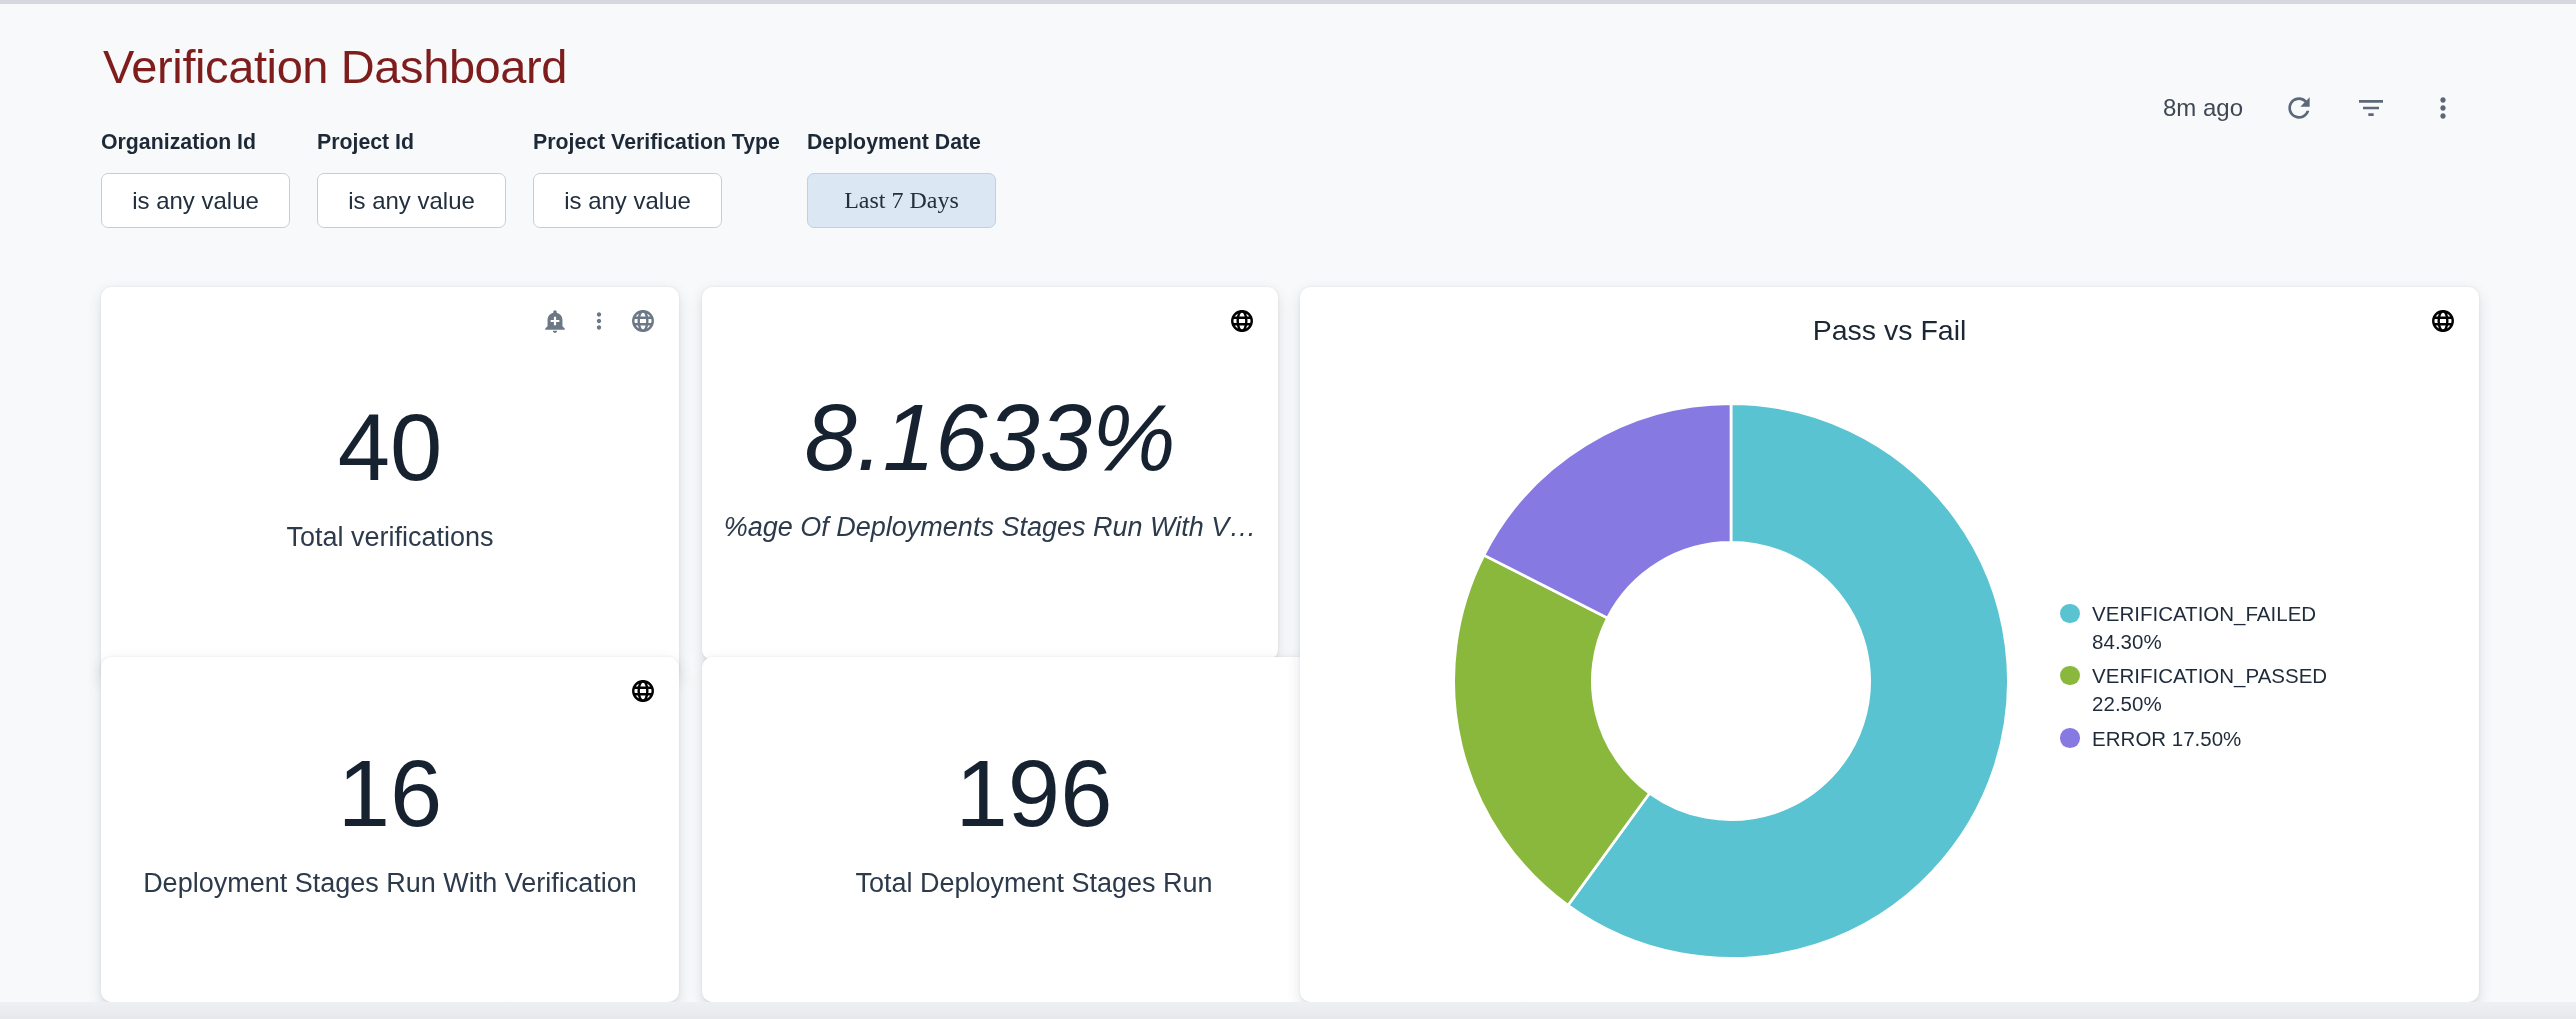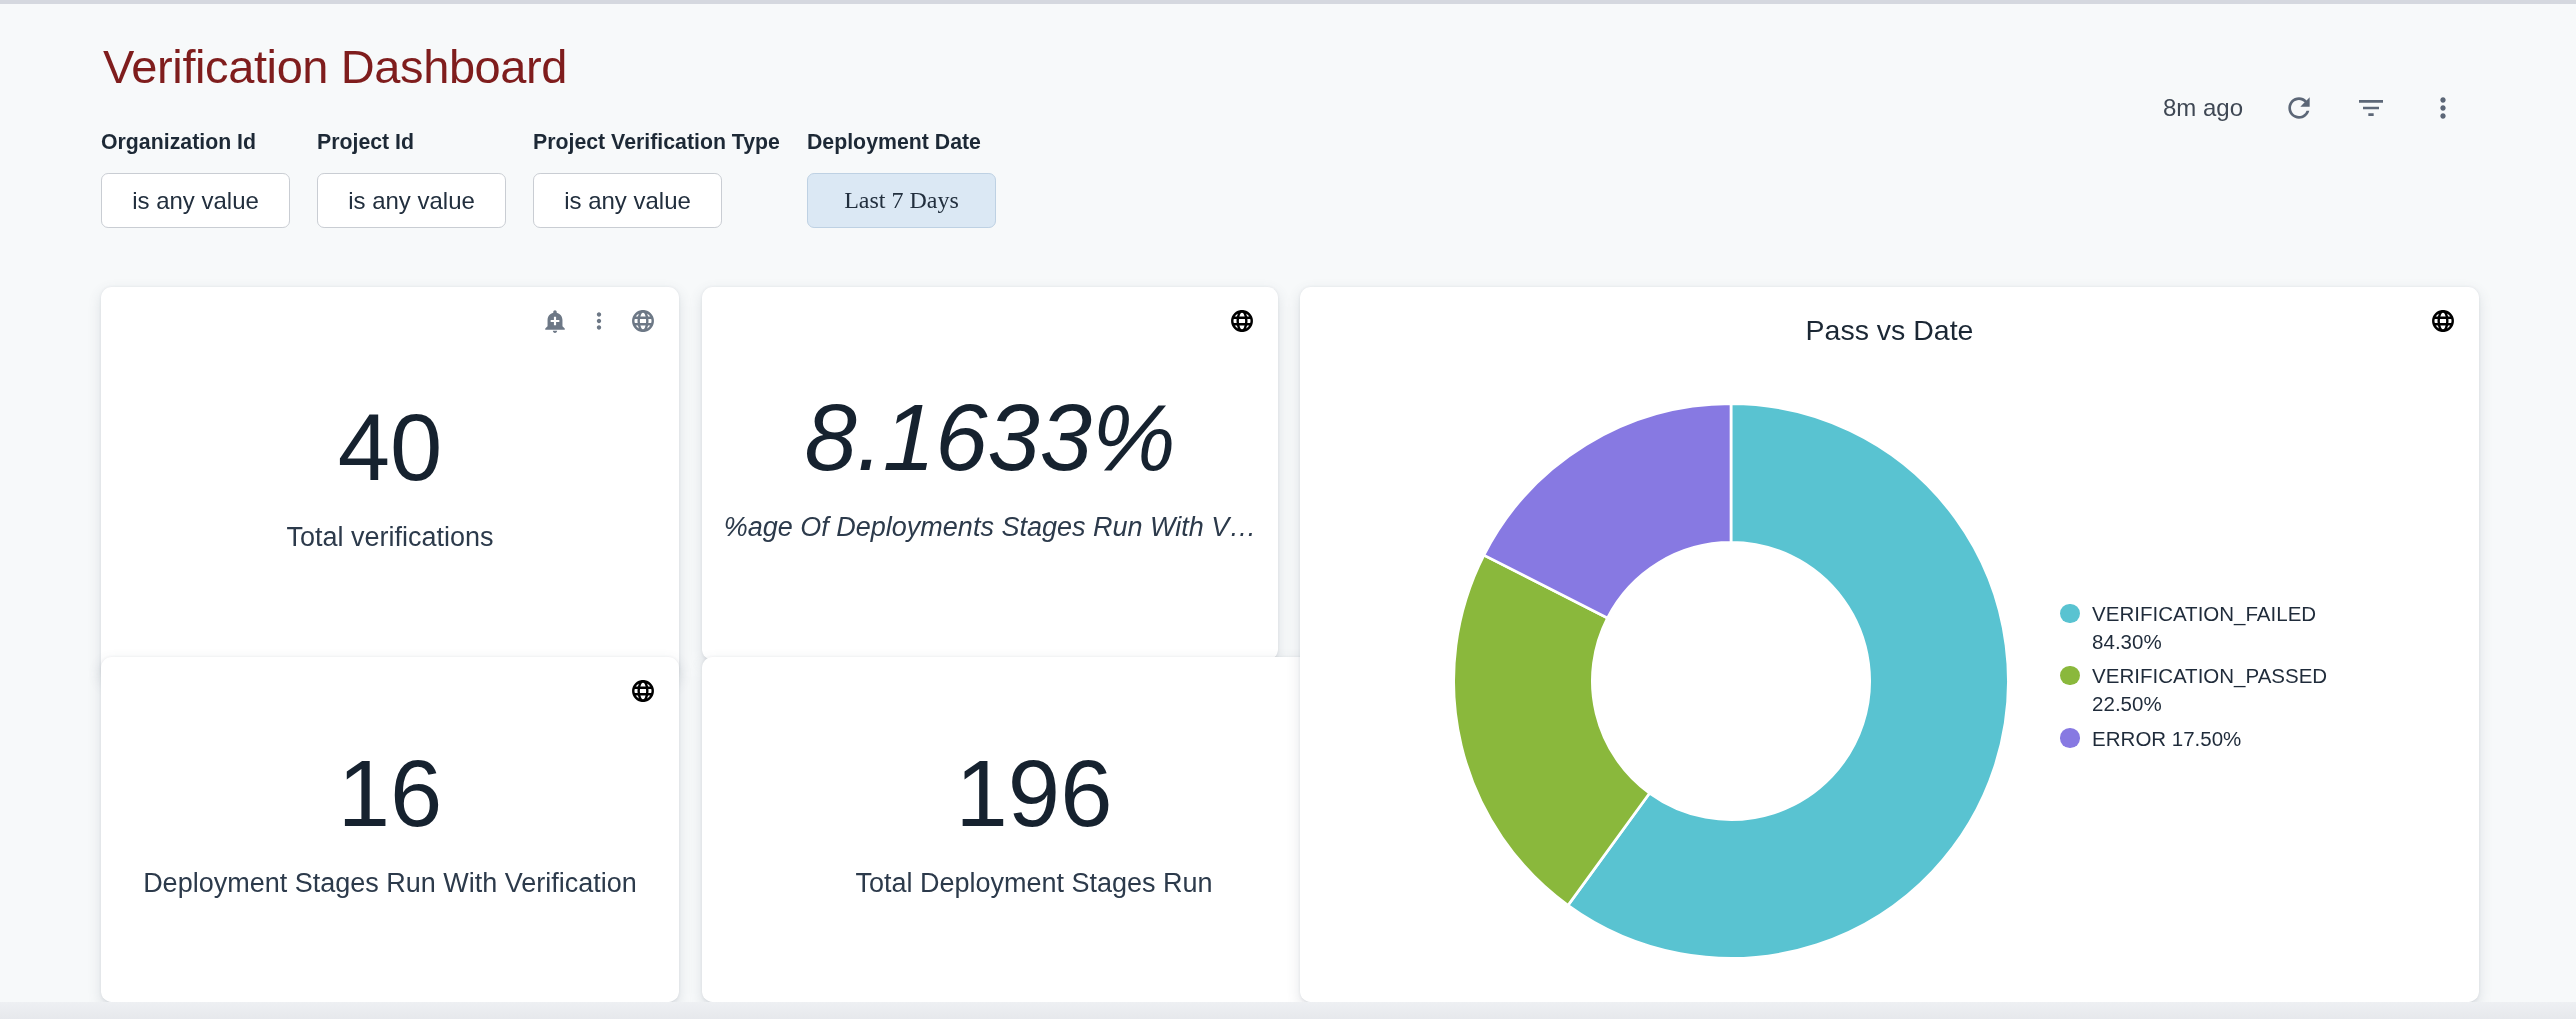--- a/index.html
+++ b/index.html
@@ -166,21 +166,21 @@
           <circle cx="12" cy="12" r="9"></circle>
           <ellipse cx="12" cy="12" rx="4" ry="9"></ellipse>
           <path d="M3.4 9h17.2M3.4 15h17.2"></path>
         </svg>
     </button>
     <div class="tile-value">196</div>
     <div class="tile-label">Total Deployment Stages Run</div>
   </div>
 
   <div class="card chart-card">
-    <div class="chart-title">Pass vs Date</div>
+    <div class="chart-title">Pass vs Fail</div>
     <button class="ibtn tile-globe">
       <svg class="ticon" viewBox="0 0 24 24" fill="none" stroke="currentColor" stroke-width="2.2">
           <circle cx="12" cy="12" r="9"></circle>
           <ellipse cx="12" cy="12" rx="4" ry="9"></ellipse>
           <path d="M3.4 9h17.2M3.4 15h17.2"></path>
         </svg>
     </button>
     <svg class="donut-svg" viewBox="0 0 630 630">
         <path d="M 315.00 3.00 A 312 312 0 1 1 131.61 567.41 L 223.31 441.21 A 156 156 0 1 0 315.00 159.00 Z" fill="#59C3D1" stroke="#ffffff" stroke-width="3"></path>
         <path d="M 131.61 567.41 A 312 312 0 0 1 37.01 173.35 L 176.00 244.18 A 156 156 0 0 0 223.31 441.21 Z" fill="#8AB83C" stroke="#ffffff" stroke-width="3"></path>

